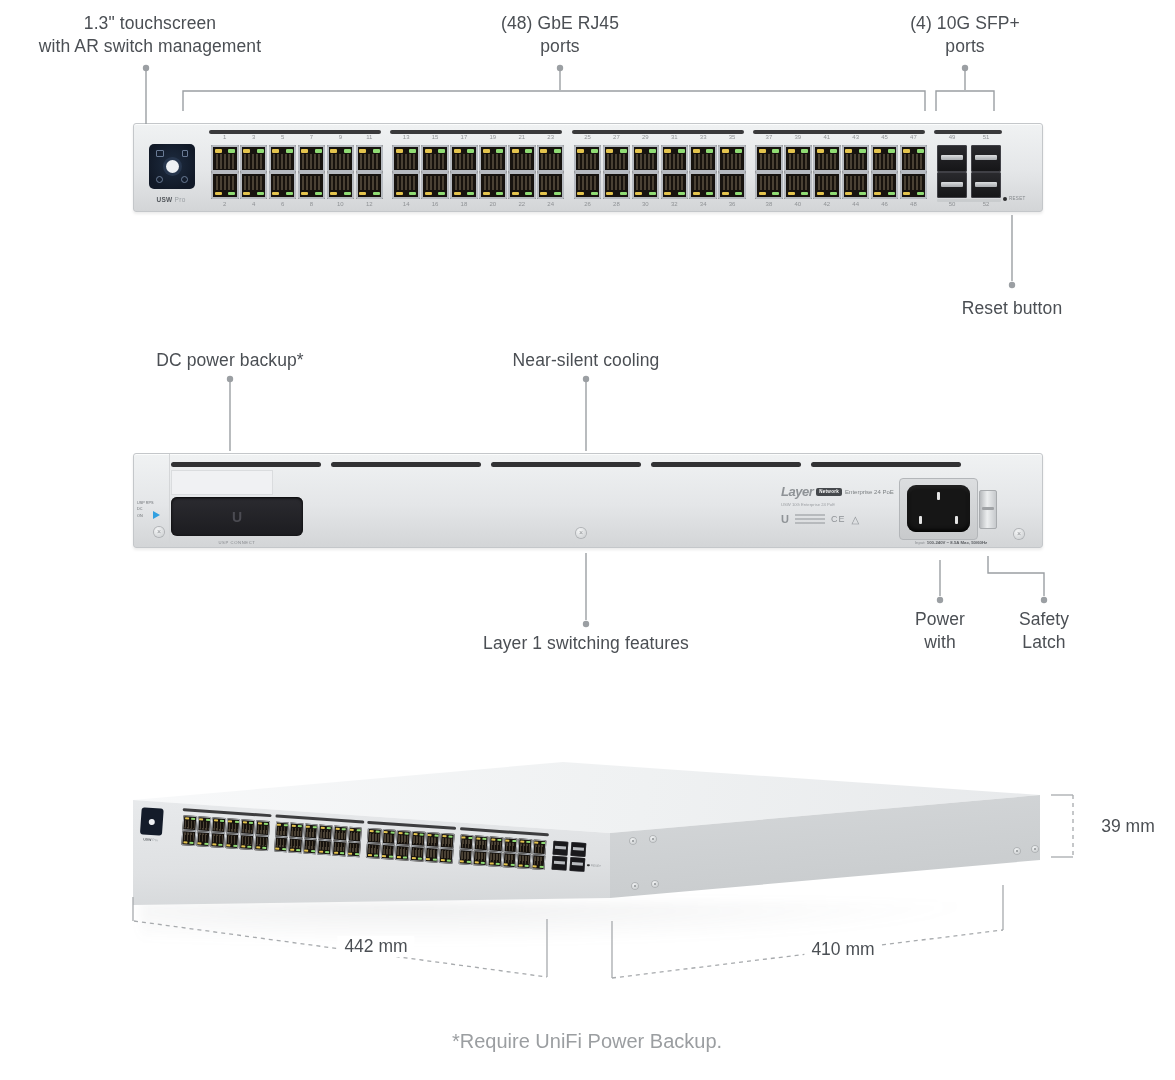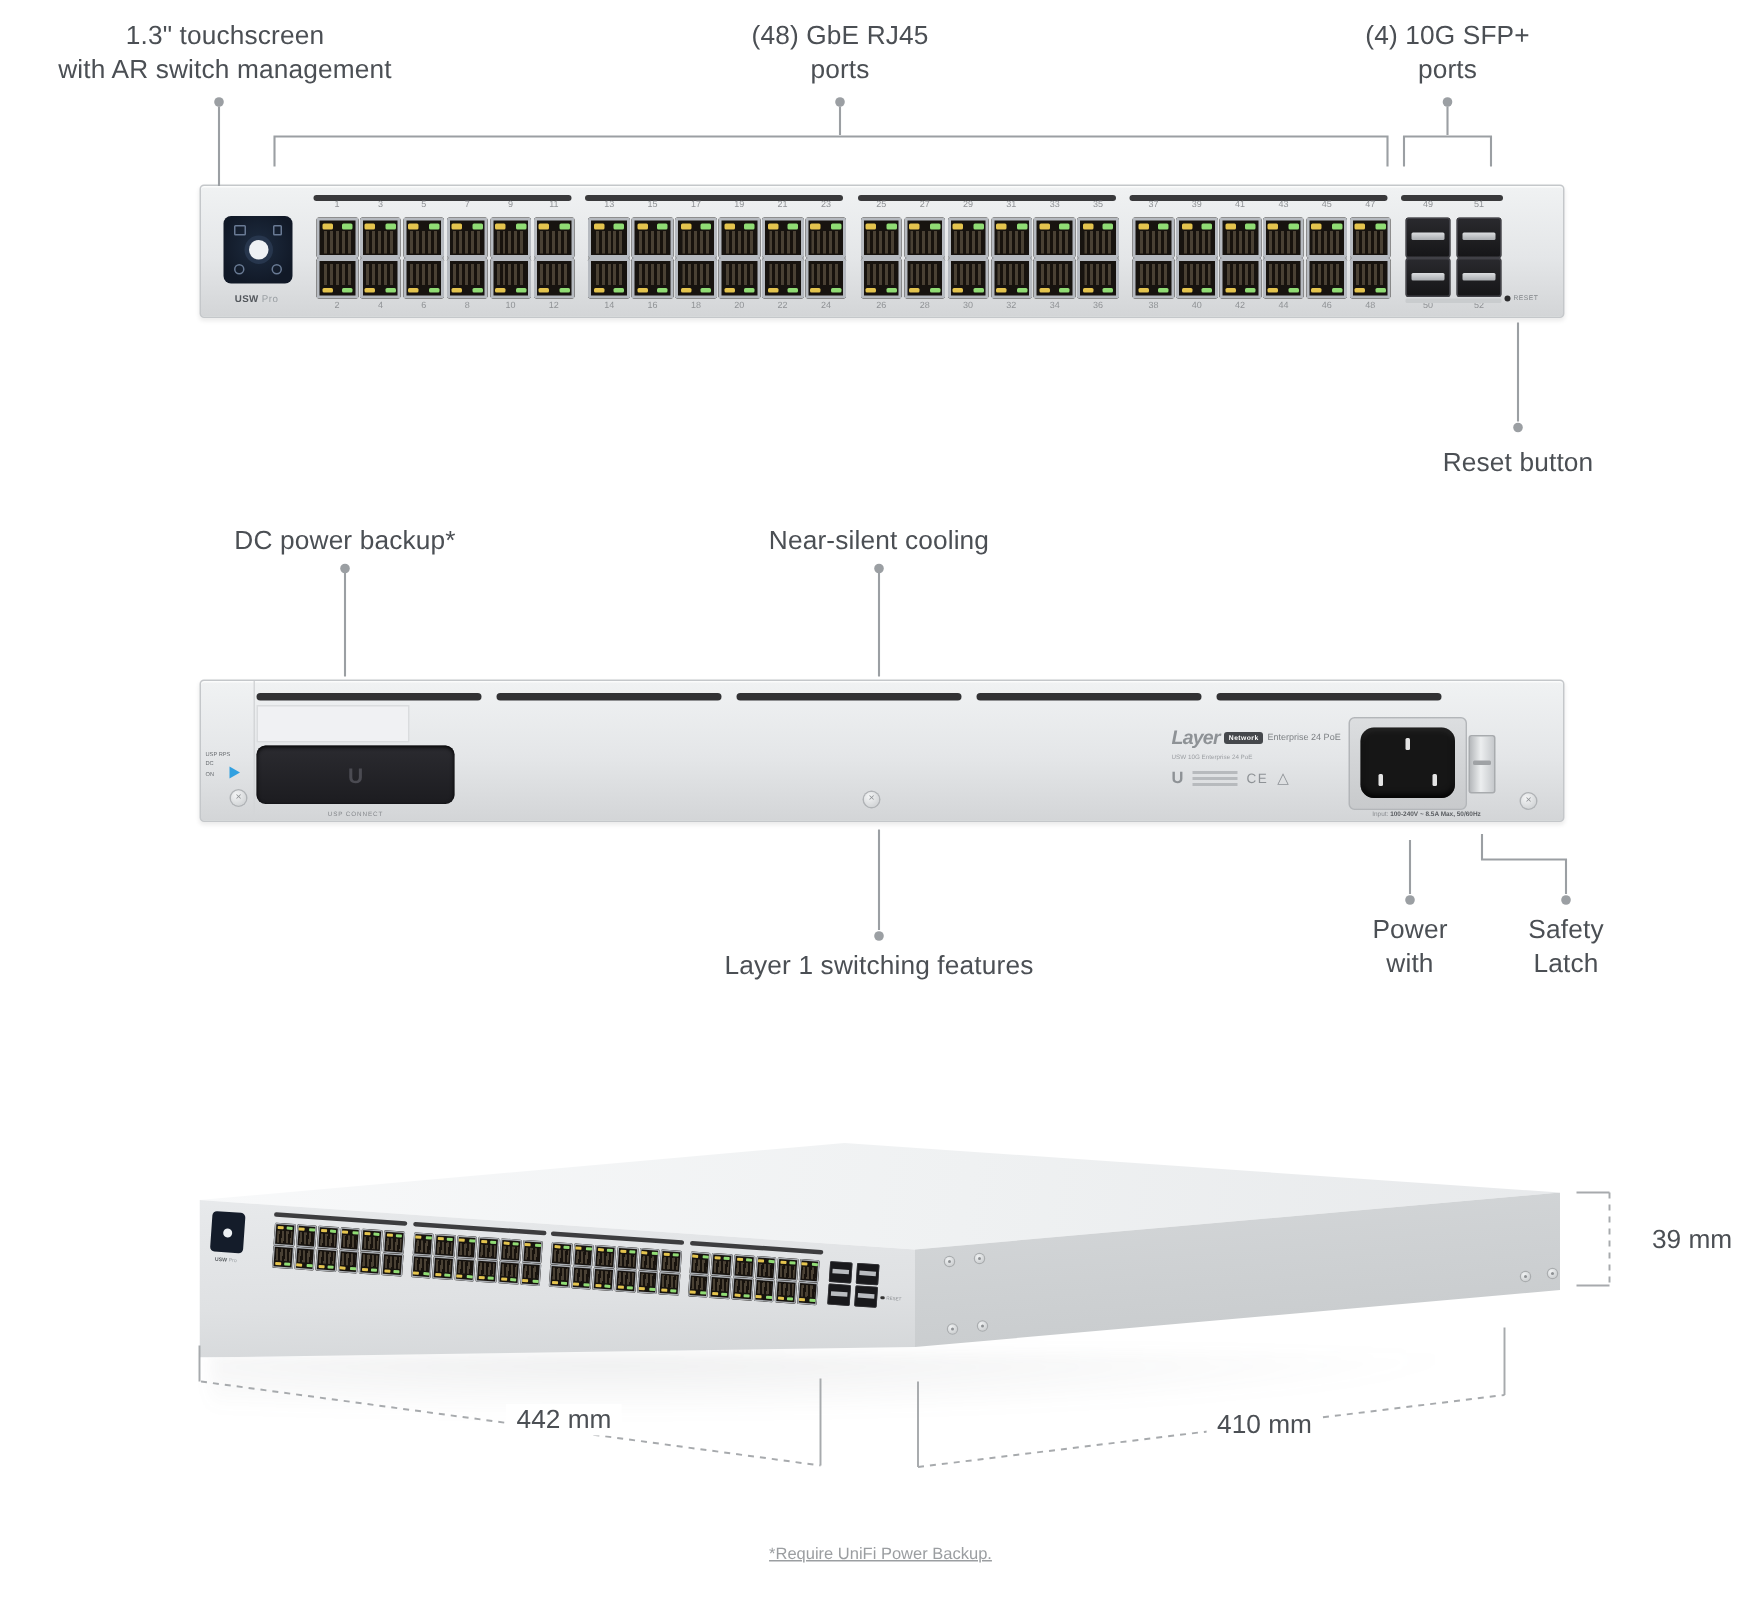--- a/index.html
+++ b/index.html
@@ -13,22 +13,22 @@
     position:absolute;transform:translateX(-50%);text-align:center;
     font-size:17.5px;line-height:1.3;color:#4b4f54;letter-spacing:.1px;
     white-space:nowrap;z-index:6;
   }
   .dim-label{
     position:absolute;transform:translateX(-50%);font-size:17.5px;color:#4b4f54;
     background:#fff;padding:0 7px;white-space:nowrap;z-index:6;
   }
   .dim-label.nobg{background:transparent;}
   .footnote{
-    position:absolute;transform:translateX(-50%);font-size:11px;color:#9b9ea1;
-    white-space:nowrap;z-index:6;text-decoration:underline;
+    position:absolute;transform:translateX(-50%);font-size:20px;color:#9b9ea1;
+    white-space:nowrap;z-index:6;
   }
   .overlay{position:absolute;left:0;top:0;z-index:5;pointer-events:none;}
 
   
   .chassis{
     position:absolute;width:908px;border-radius:3px;
     background:linear-gradient(180deg,#f0f2f3 0%,#e4e6e8 55%,#d3d5d7 100%);
     border:1px solid #c4c7ca;box-shadow:0 2px 3px rgba(0,0,0,.08), inset 0 1px 0 #fbfcfc;
   }
   #front-view{left:133px;top:123px;height:87px;}

